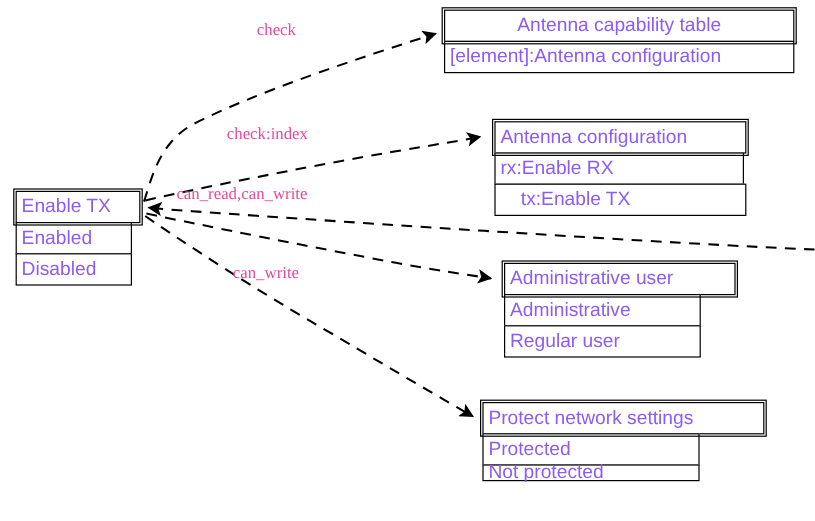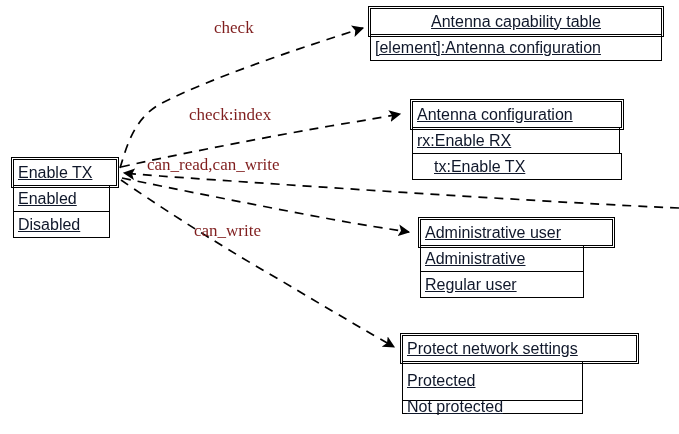--- a/index.html
+++ b/index.html
@@ -25,44 +25,43 @@
   }
   .node {
     position: absolute;
   }
   .cell {
     box-sizing: border-box;
     border: 1px solid #000000;
     background: #ffffff;
     font-family: "Liberation Sans", sans-serif;
     font-size: 16px;
-    color: #0f172a;
+    color: #8b5cf6;
     line-height: 1;
     display: flex;
     align-items: center;
     white-space: nowrap;
-    text-decoration: underline;
   }
   .cell.header {
     border: 1px solid #000000;
     outline: 1px solid #000000;
     outline-offset: 1px;
   }
   .cell.left {
     justify-content: flex-start;
     padding-left: 4px;
   }
   .cell.center {
     justify-content: center;
   }
   .edge-label {
     position: absolute;
     font-family: "Liberation Serif", serif;
-    font-size: 17px;
-    color: #7f1d1d;
+    font-size: 14px;
+    color: #ec4899;
     white-space: nowrap;
     line-height: 1;
   }
 </style>
 </head>
 <body>
 
 <div id="canvas">
 
   <svg class="edge-layer" viewBox="0 0 679 434">
@@ -101,21 +100,21 @@
   </div>
 
   <div class="node" style="left:420px; top:219px;">
     <div class="cell header left" style="width:193px; height:27px;">Administrative user</div>
     <div class="cell left" style="width:164px; height:27px; margin-top:-1px;">Administrative</div>
     <div class="cell left" style="width:164px; height:27px; margin-top:-1px;">Regular user</div>
   </div>
 
   <div class="node" style="left:402px; top:335px;">
     <div class="cell header left" style="width:235px; height:27px;">Protect network settings</div>
-    <div class="cell left" style="width:181px; height:40px; margin-top:-1px;">Protected</div>
+    <div class="cell left" style="width:181px; height:27px; margin-top:-1px;">Protected</div>
     <div class="cell left" style="width:181px; height:14px; margin-top:-1px;">Not protected</div>
   </div>
 
   <div class="edge-label" style="left:214px; top:19px;">check</div>
 
   <div class="edge-label" style="left:189px; top:106px;">check:index</div>
 
   <div class="edge-label" style="left:147px; top:156px;">can_read,can_write</div>
 
   <div class="edge-label" style="left:194px; top:222px;">can_write</div>

